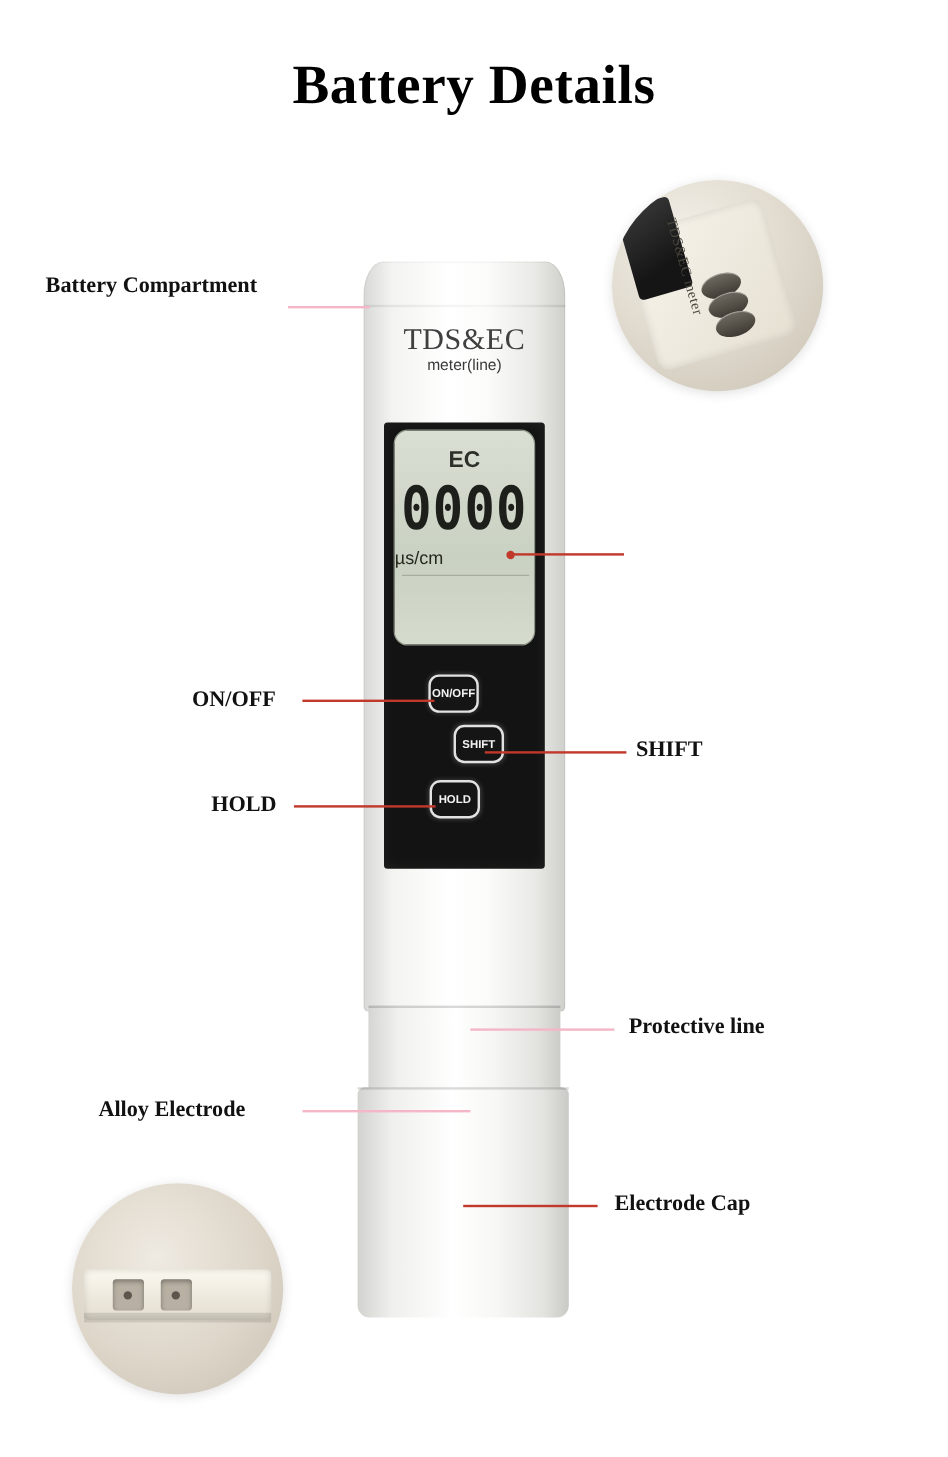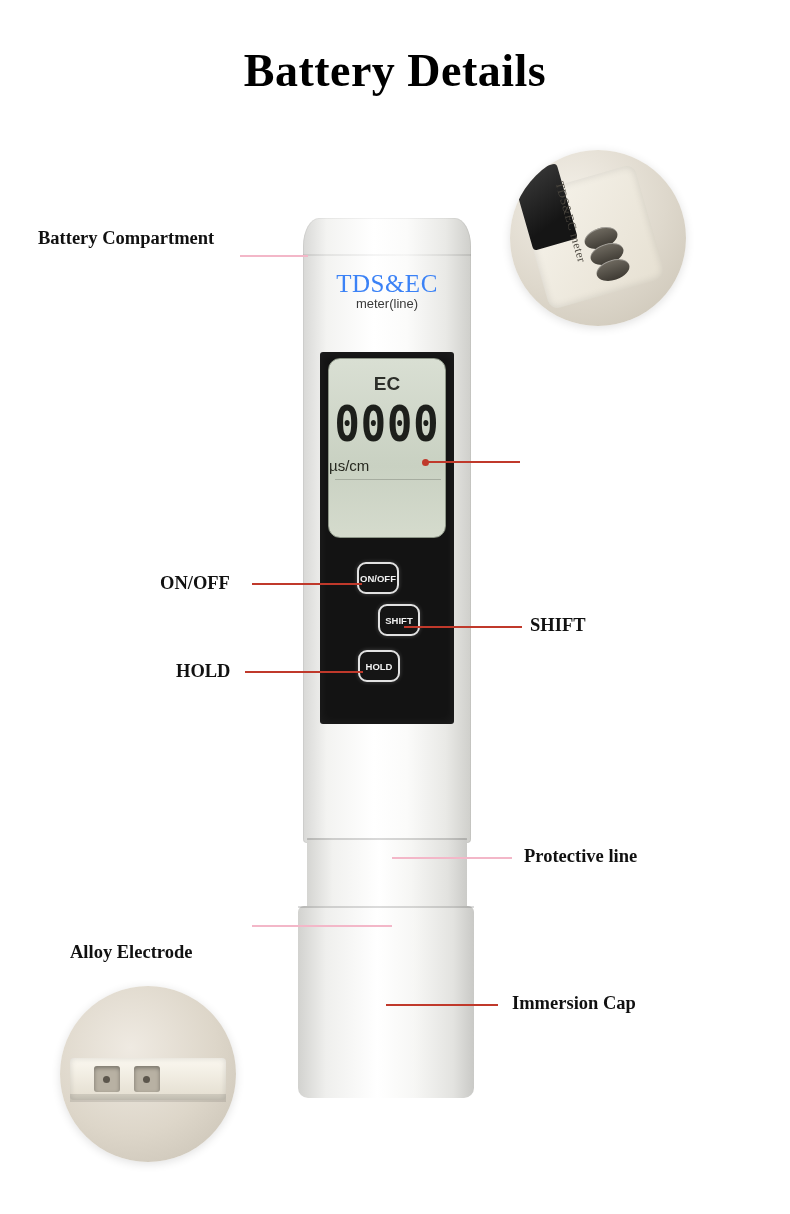--- a/index.html
+++ b/index.html
@@ -56,21 +56,21 @@
   
   .brand {
     position: absolute;
     left: 5px; top: 52px;
     width: 168px;
     text-align: center;
   }
   .brand .b1 {
     font-family: "Liberation Serif", serif;
     font-size: 25px;
-    color: #3b82f6;
+    color: #404040;
     letter-spacing: 0.5px;
   }
   .brand .b2 {
     font-family: "Liberation Sans", sans-serif;
     font-size: 13px;
     color: #3a3a3a;
     margin-top: -2px;
   }
 
   
@@ -362,17 +362,17 @@
 
 <div class="callout-label" style="left:530px; top:615px;">SHIFT</div>
 <div class="leader" style="left:404px; top:626px; width:118px;"></div>
 
 <div class="callout-label" style="left:176px; top:661px;">HOLD</div>
 <div class="leader" style="left:245px; top:671px; width:118px;"></div>
 
 <div class="callout-label" style="left:524px; top:846px;">Protective line</div>
 <div class="leader pink" style="left:392px; top:857px; width:120px;"></div>
 
-<div class="callout-label" style="left:70px; top:915px;margin-top:27px;">Alloy Electrode</div>
+<div class="callout-label" style="left:82px; top:915px;">Alloy Electrode</div>
 <div class="leader pink" style="left:252px; top:925px; width:140px;"></div>
 
-<div class="callout-label" style="left:512px; top:993px;">Immersion Cap</div>
+<div class="callout-label" style="left:512px; top:993px;">Electrode Cap</div>
 <div class="leader" style="left:386px; top:1004px; width:112px;"></div>
 
 </body></html>

